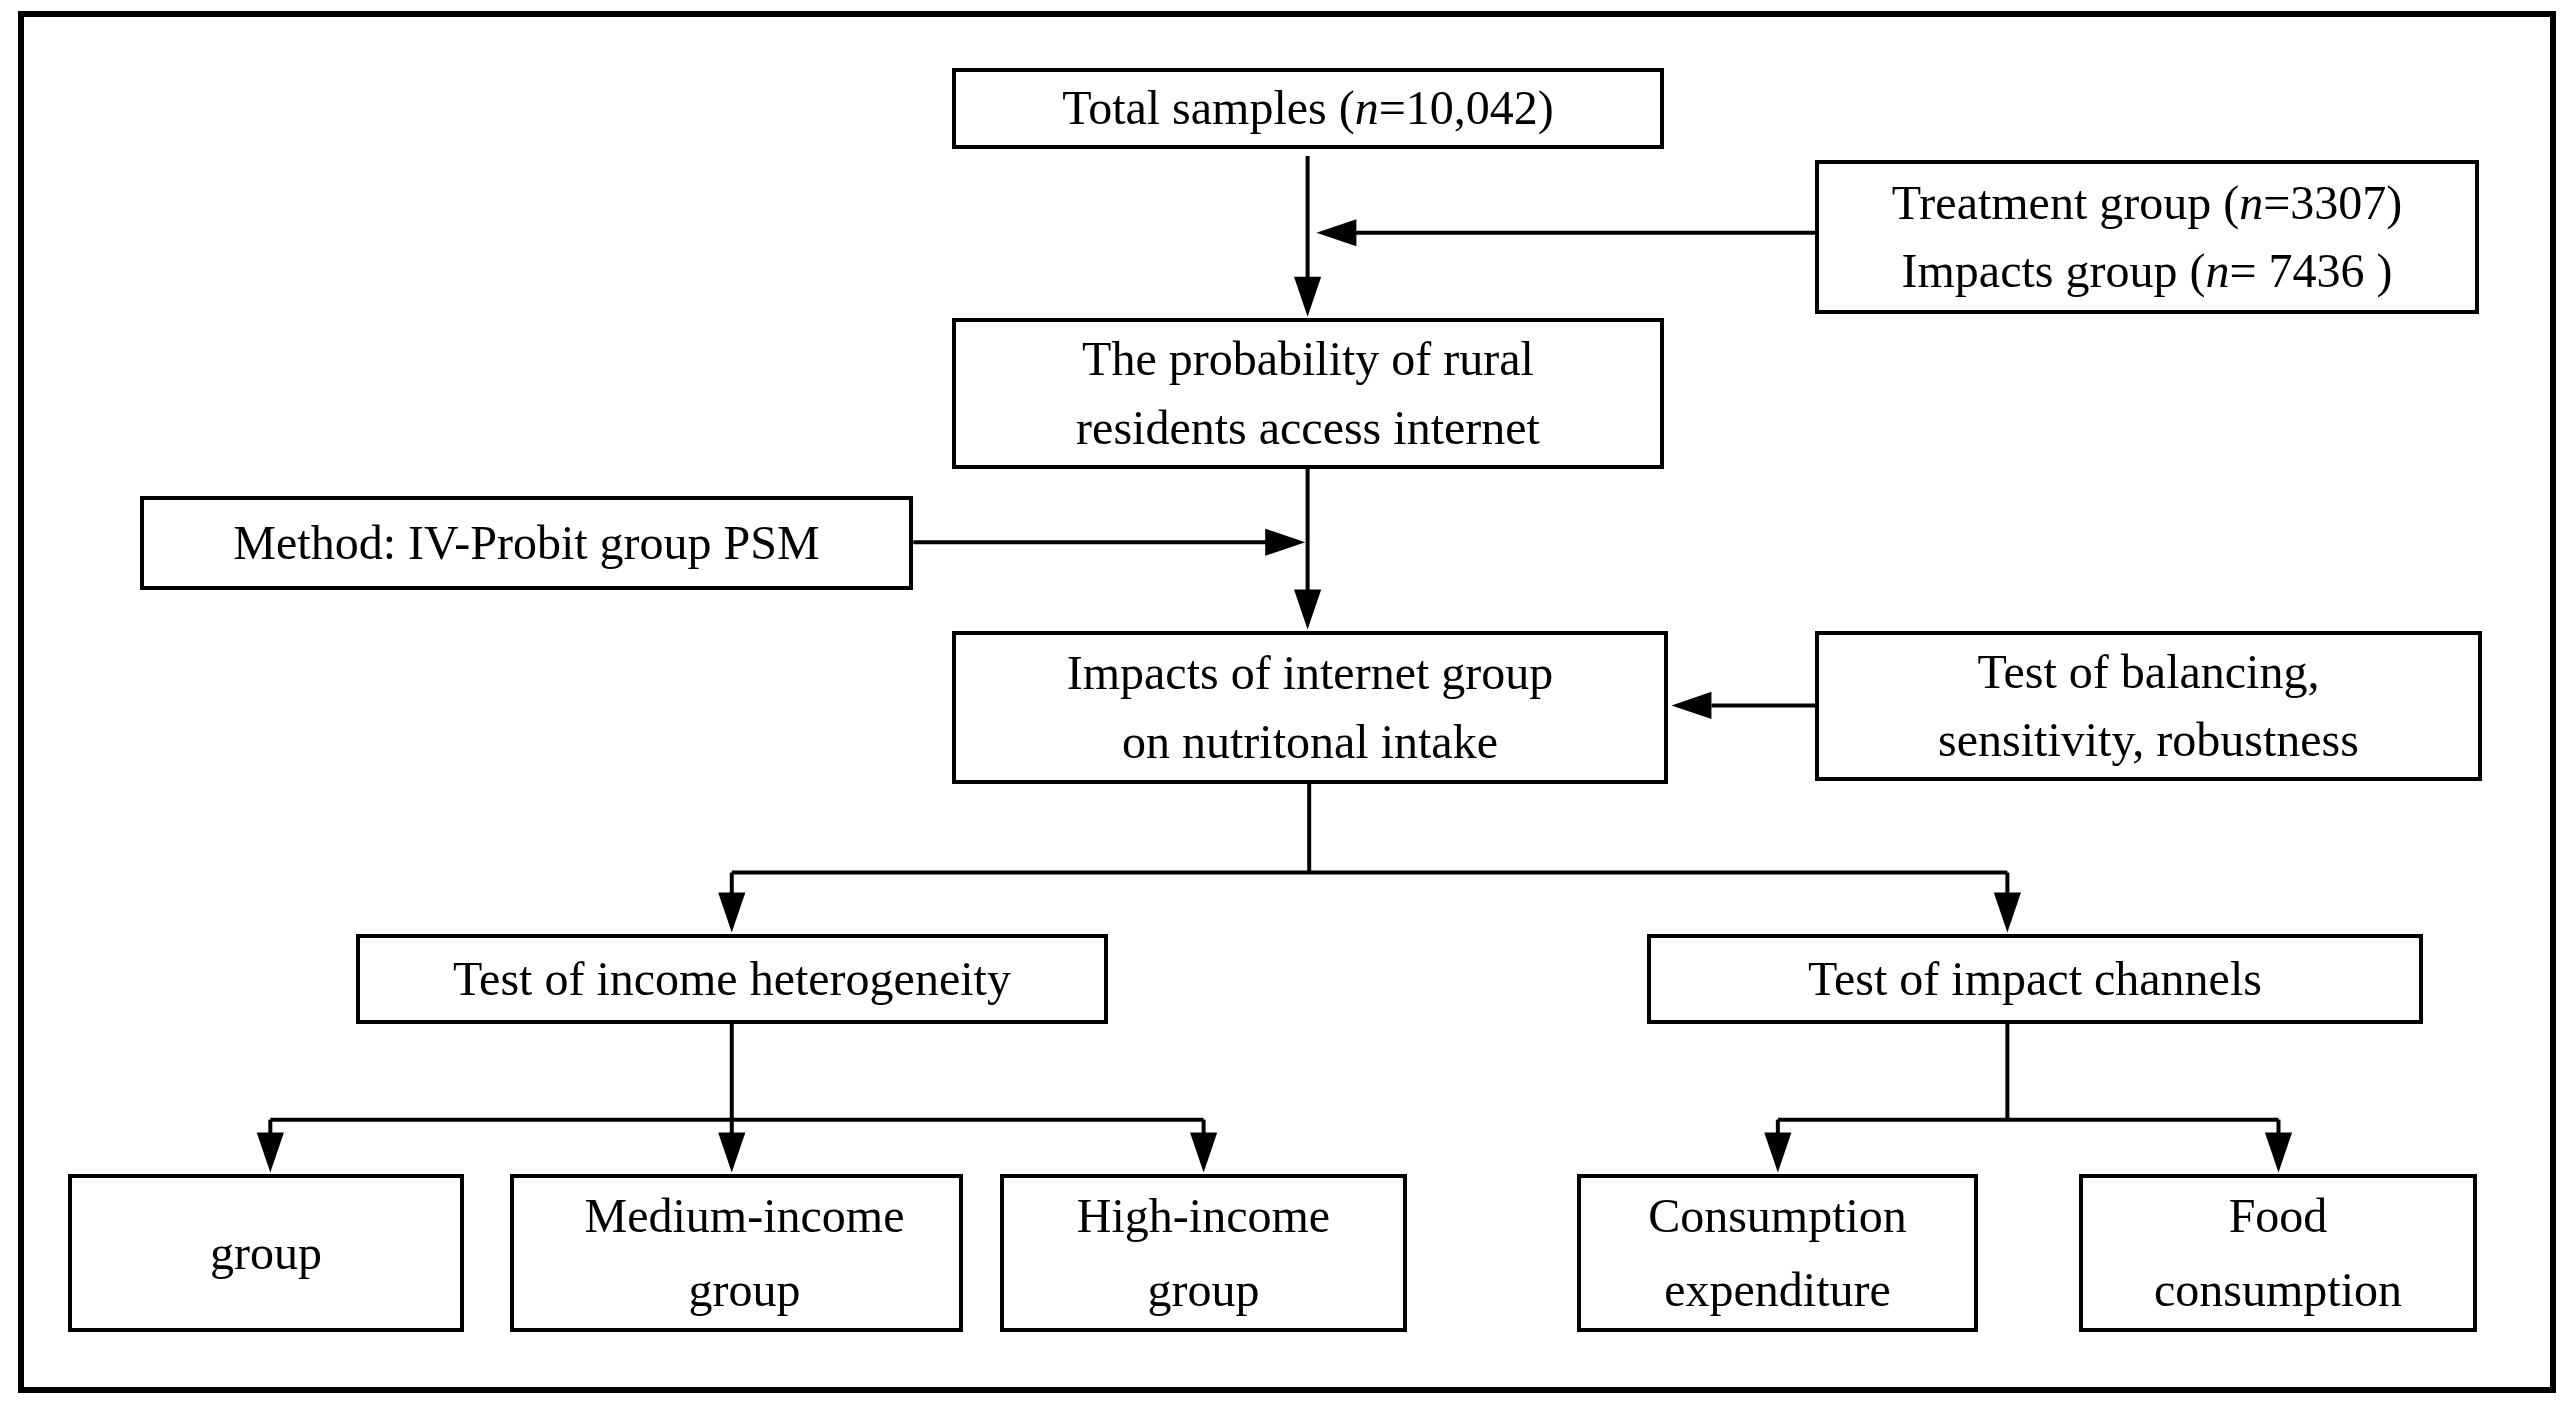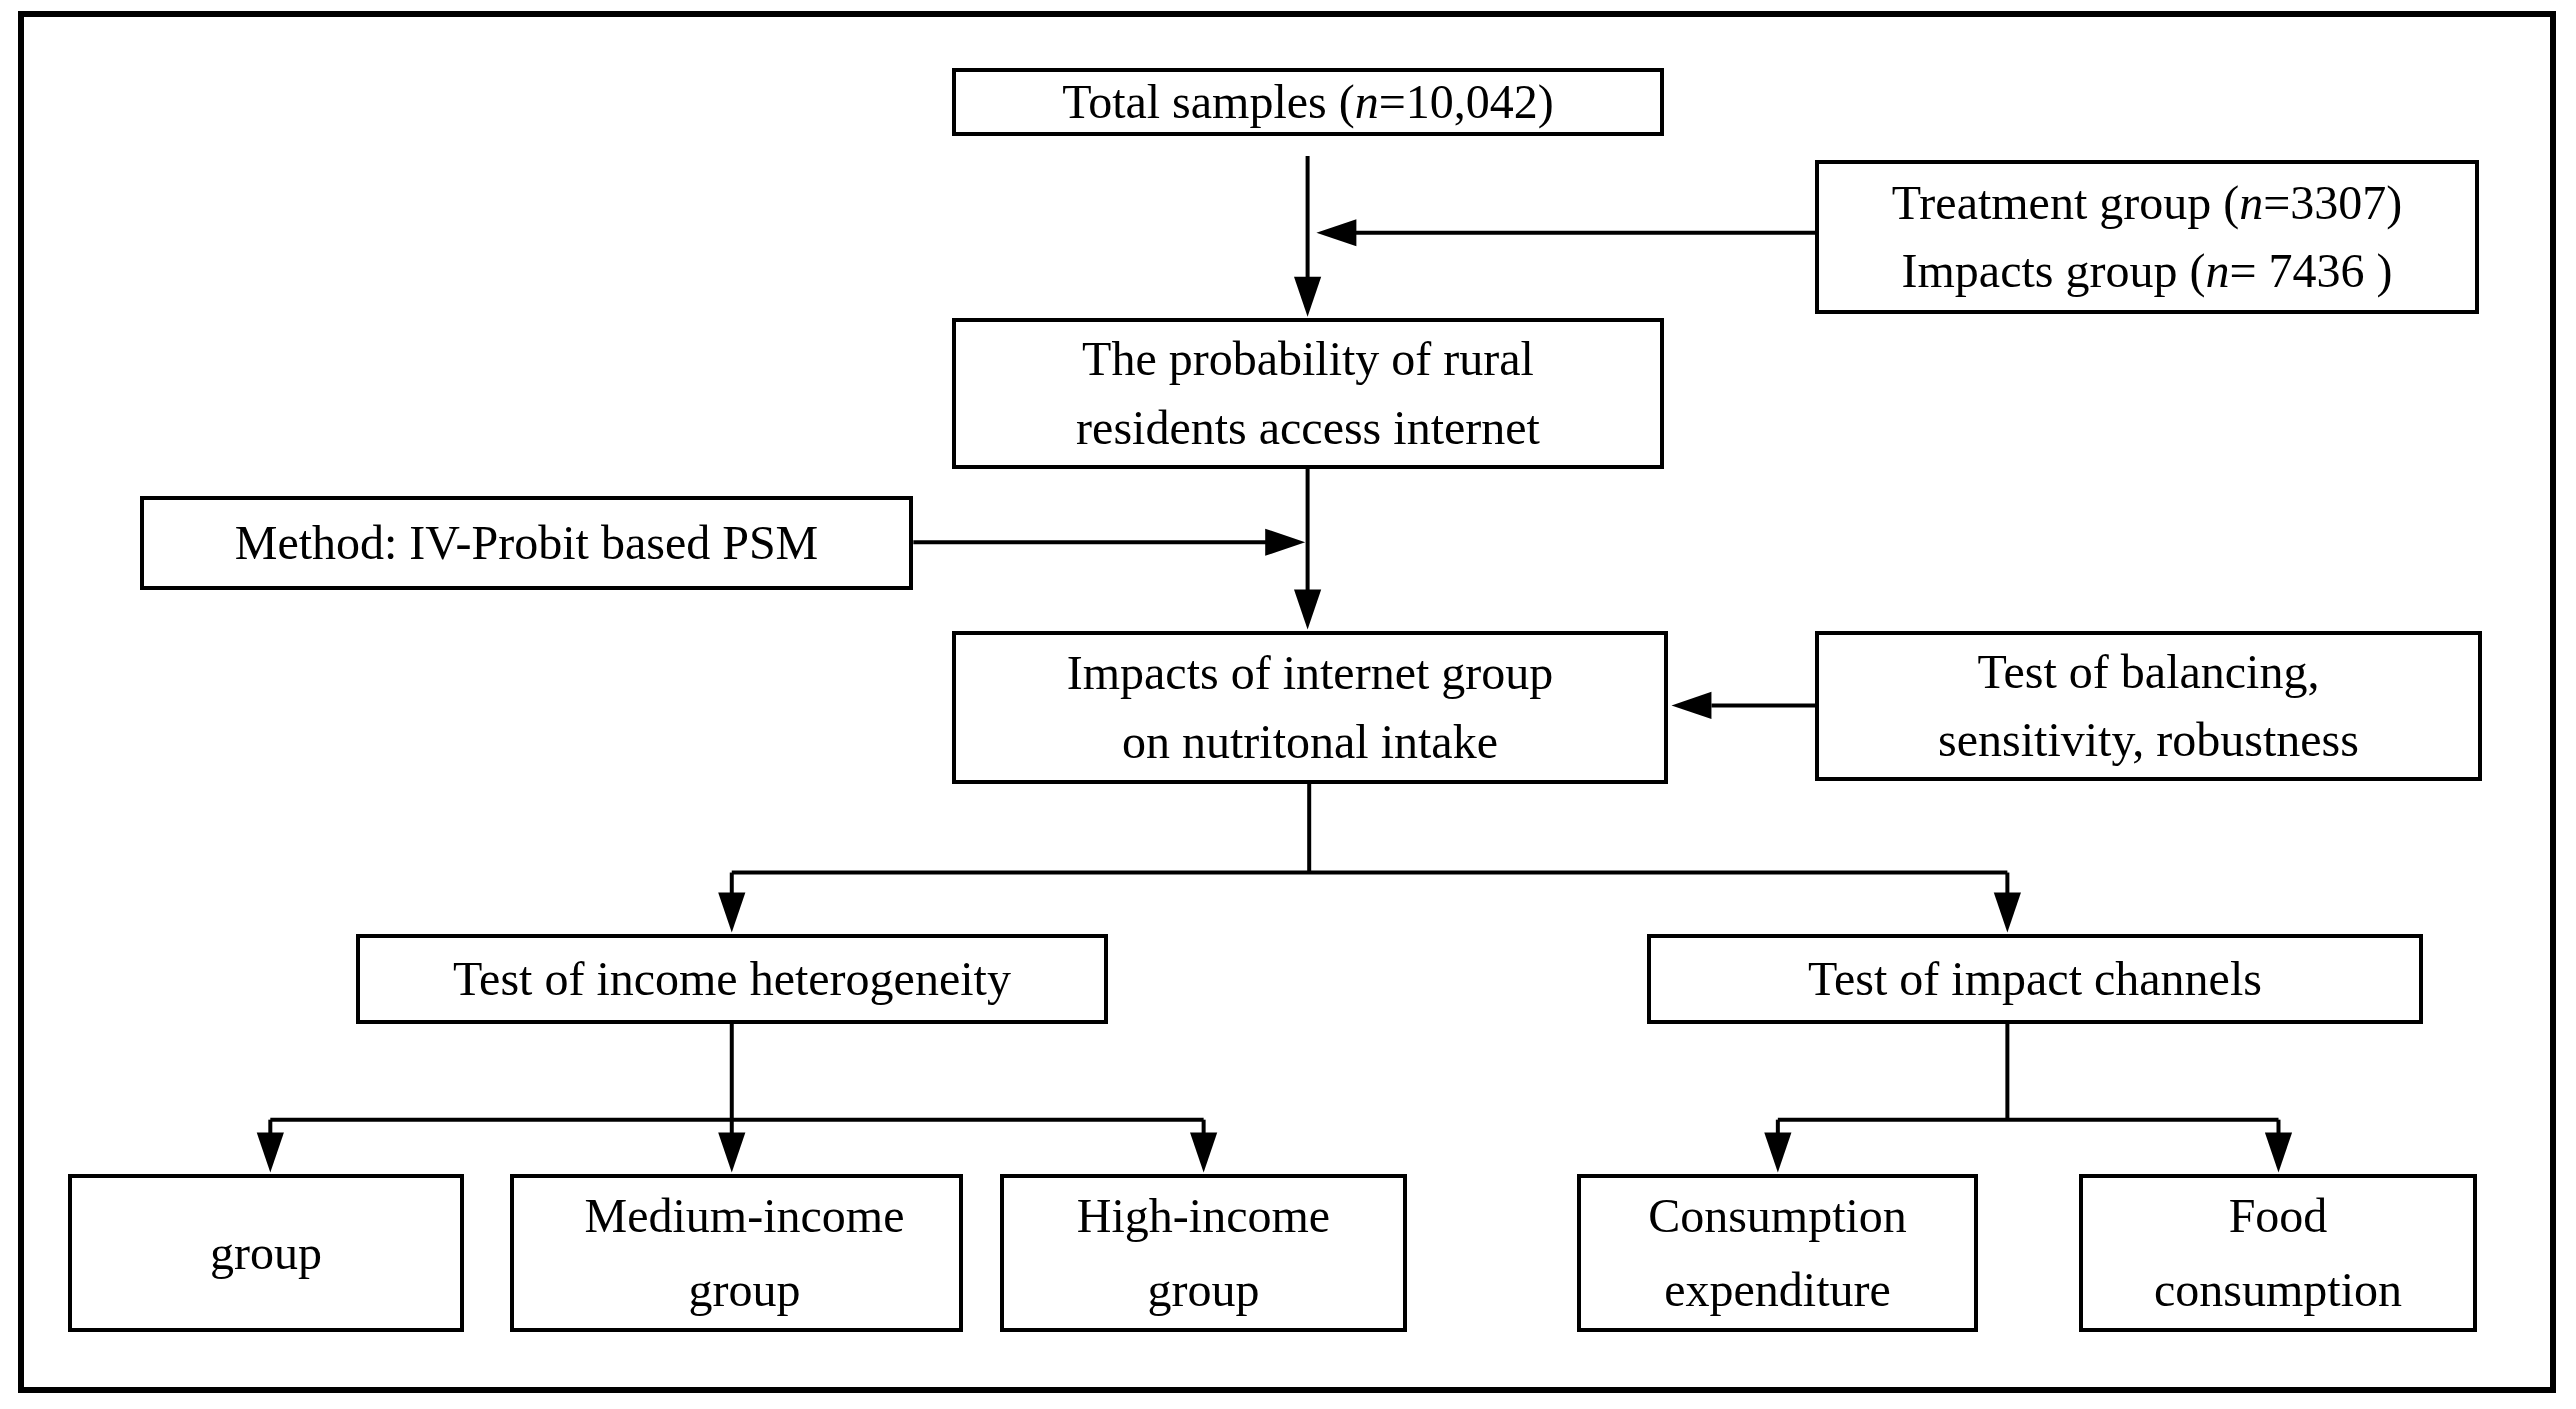--- a/index.html
+++ b/index.html
@@ -51,21 +51,21 @@
     justify-content: center;
     text-align: center;
     font-size: 48px;
     line-height: 1.42;
     white-space: nowrap;
   }
   .node .tline { display: block; }
   .node i { font-style: italic; }
 
   
-  #n-total        { left: 952px; top: 68px;   width: 712px; height: 68px; }
+  #n-total        { left: 952px; top: 68px;   width: 712px; height: 81px; }
   #n-treatment    { left: 1815px; top: 160px;  width: 664px; height: 154px; }
   #n-probability  { left: 952px; top: 318px;  width: 712px; height: 151px; }
   #n-method       { left: 140px;  top: 496px;  width: 773px; height: 94px; }
   #n-impacts      { left: 952px; top: 631px;  width: 716px; height: 153px; }
   #n-balancing    { left: 1815px; top: 631px;  width: 667px; height: 150px; }
   #n-het          { left: 356px;  top: 934px; width: 752px; height: 90px; }
   #n-channels     { left: 1619px; top: 934px; width: 776px; height: 90px; margin-left: 28px; }
   #n-low          { left: 68px;   top: 1174px; width: 396px; height: 158px; line-height: 1.55; }
   #n-medium       { left: 510px;  top: 1174px; width: 453px; height: 158px; line-height: 1.55; padding-left: 16px; }
   #n-high         { left: 1000px; top: 1174px; width: 407px; height: 158px; line-height: 1.55; }
@@ -134,21 +134,21 @@
 
   <div class="node" id="n-probability">
     <div>
         <div class="tline"><span>The probability of rural</span></div>
         <div class="tline"><span>residents access internet</span></div>
       </div>
   </div>
 
   <div class="node" id="n-method">
     <div>
-        <div class="tline"><span>Method: IV-Probit based PSM</span></div>
+        <div class="tline"><span>Method: IV-Probit group PSM</span></div>
       </div>
   </div>
 
   <div class="node" id="n-impacts">
     <div>
         <div class="tline"><span>Impacts of internet group</span></div>
         <div class="tline"><span>on nutritonal intake</span></div>
       </div>
   </div>
 

